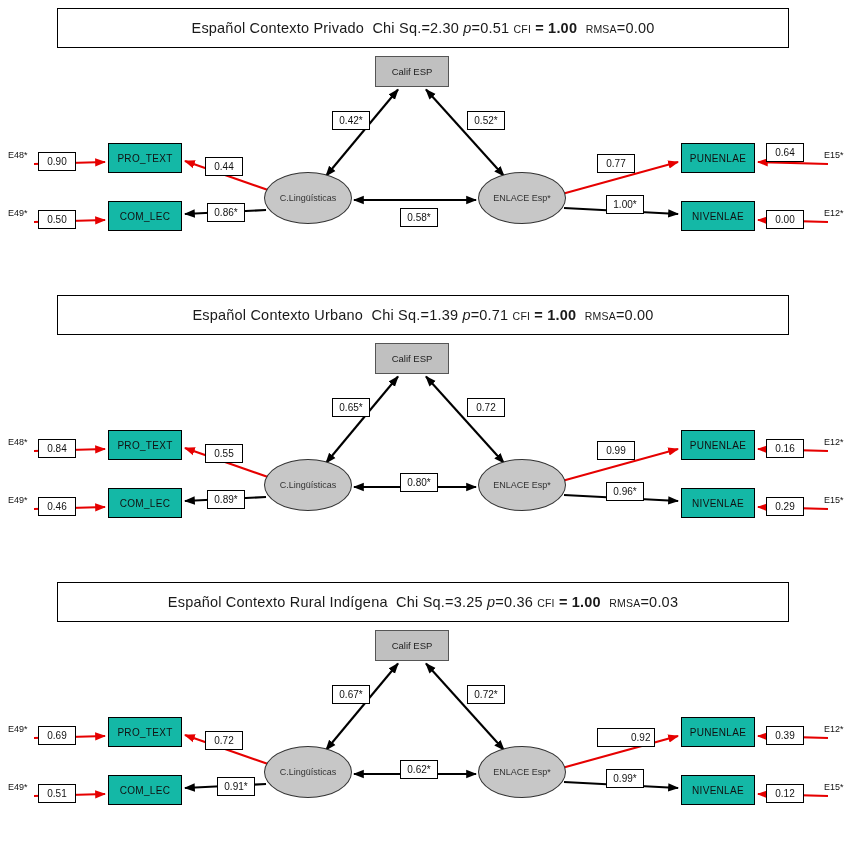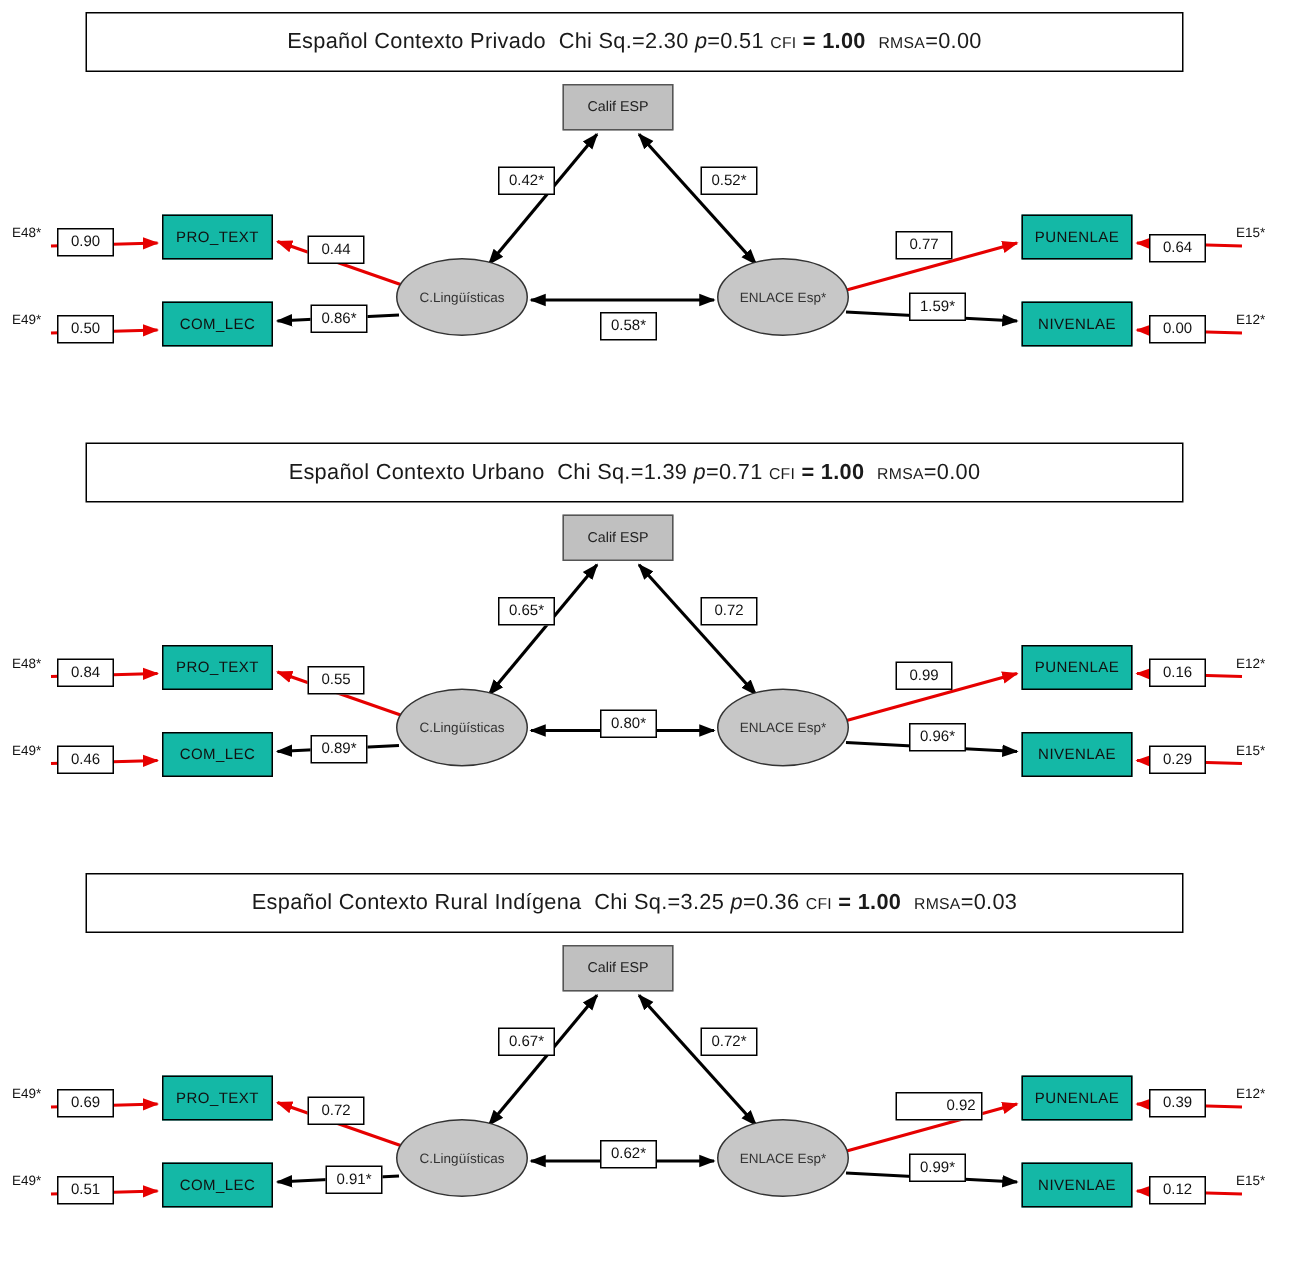--- a/index.html
+++ b/index.html
@@ -91,22 +91,22 @@
       <div class="node obs" style="left: 681px; top: 143px; width: 74px; height: 30px;">PUNENLAE</div>
       <div class="node obs" style="left: 681px; top: 201px; width: 74px; height: 30px;">NIVENLAE</div>
       <div class="node lbl" style="left: 38px; top: 151.5px;">0.90</div>
       <div class="node lbl" style="left: 38px; top: 209.5px;">0.50</div>
       <div class="node lbl" style="left: 205px; top: 156.5px;">0.44</div>
       <div class="node lbl" style="left: 207px; top: 202.5px;">0.86*</div>
       <div class="node lbl" style="left: 332px; top: 110.5px;">0.42*</div>
       <div class="node lbl" style="left: 467px; top: 110.5px;">0.52*</div>
       <div class="node lbl" style="left: 400px; top: 185.5px; margin-top: 22px;">0.58*</div>
       <div class="node lbl" style="left: 597px; top: 153.5px;">0.77</div>
-      <div class="node lbl" style="left: 606px; top: 194.5px;">1.59*</div>
-      <div class="node lbl" style="left: 766px; top: 156px; text-align: right;">0.64</div>
+      <div class="node lbl" style="left: 606px; top: 194.5px;">1.00*</div>
+      <div class="node lbl" style="left: 766px; top: 143px; text-align: right;">0.64</div>
       <div class="node lbl" style="left: 766px; top: 209.5px;">0.00</div>
       <div class="errlbl" style="top: 150px; left: 8px;">E48*</div>
       <div class="errlbl" style="top: 208px; left: 8px;">E49*</div>
       <div class="errlbl" style="top: 150px; left: 824px;">E15*</div>
       <div class="errlbl" style="top: 208px; left: 824px;">E12*</div>
     </div>
     <div class="panel" id="panel-1">
       <div class="title-box">
         <div class="title-text"><span>Español Contexto Urbano&nbsp; Chi Sq.=1.39 </span><span class="it">p</span><span>=0.71 </span><span class="sm">CFI</span><span class="bold"> = 1.00</span><span>&nbsp; </span><span class="sm">RMSA</span><span>=0.00</span></div>
       </div>

